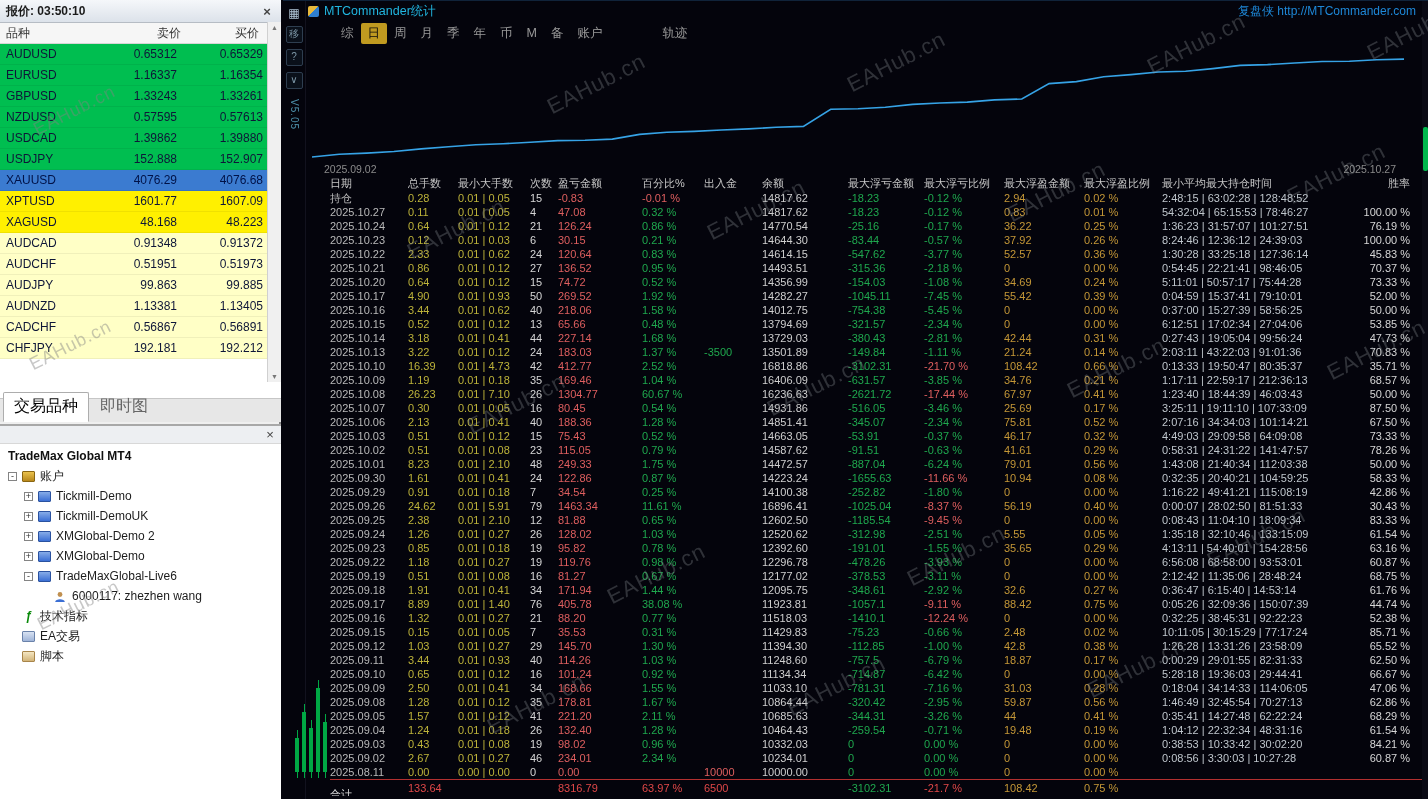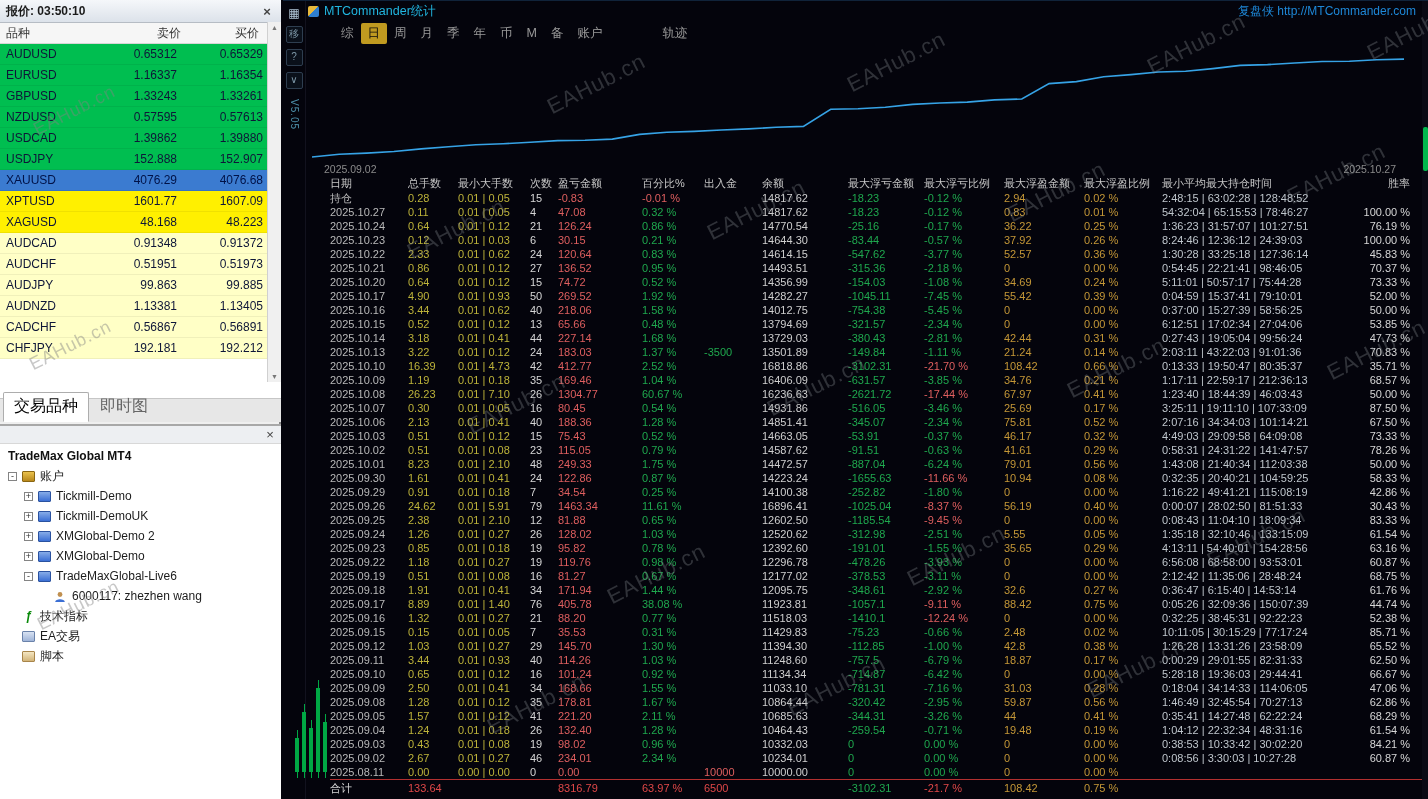--- a/index.html
+++ b/index.html
@@ -995,21 +995,21 @@
               <span class="tc c-bal" style="width: 86px;">10000.00</span>
               <span class="tc c-grn" style="width: 76px;">0</span>
               <span class="tc pos" style="width: 80px;">0.00 %</span>
               <span class="tc c-yel2" style="width: 80px;">0</span>
               <span class="tc c-yel2" style="width: 78px;">0.00 %</span>
               <span class="tc c-time" style="width: 186px;"></span>
               <span class="tc c-wht right right" style="width: 72px;"></span>
             </div>
           </div>
         <div class="trow total" id="tbl-total">
-            <span class="tc c-wht" style="width: 78px;">合计</span>
+            <span class="tc c-wht" style="width: 78px; margin-top: 6px;">合计</span>
             <span class="tc t-red" style="width: 50px;">133.64</span>
             <span class="tc " style="width: 72px;"></span>
             <span class="tc " style="width: 28px;"></span>
             <span class="tc t-red" style="width: 84px;">8316.79</span>
             <span class="tc t-red" style="width: 62px;">63.97 %</span>
             <span class="tc t-red" style="width: 58px;">6500</span>
             <span class="tc " style="width: 86px;"></span>
             <span class="tc c-grn" style="width: 76px;">-3102.31</span>
             <span class="tc t-red" style="width: 80px;">-21.7 %</span>
             <span class="tc c-yel2" style="width: 80px;">108.42</span>

